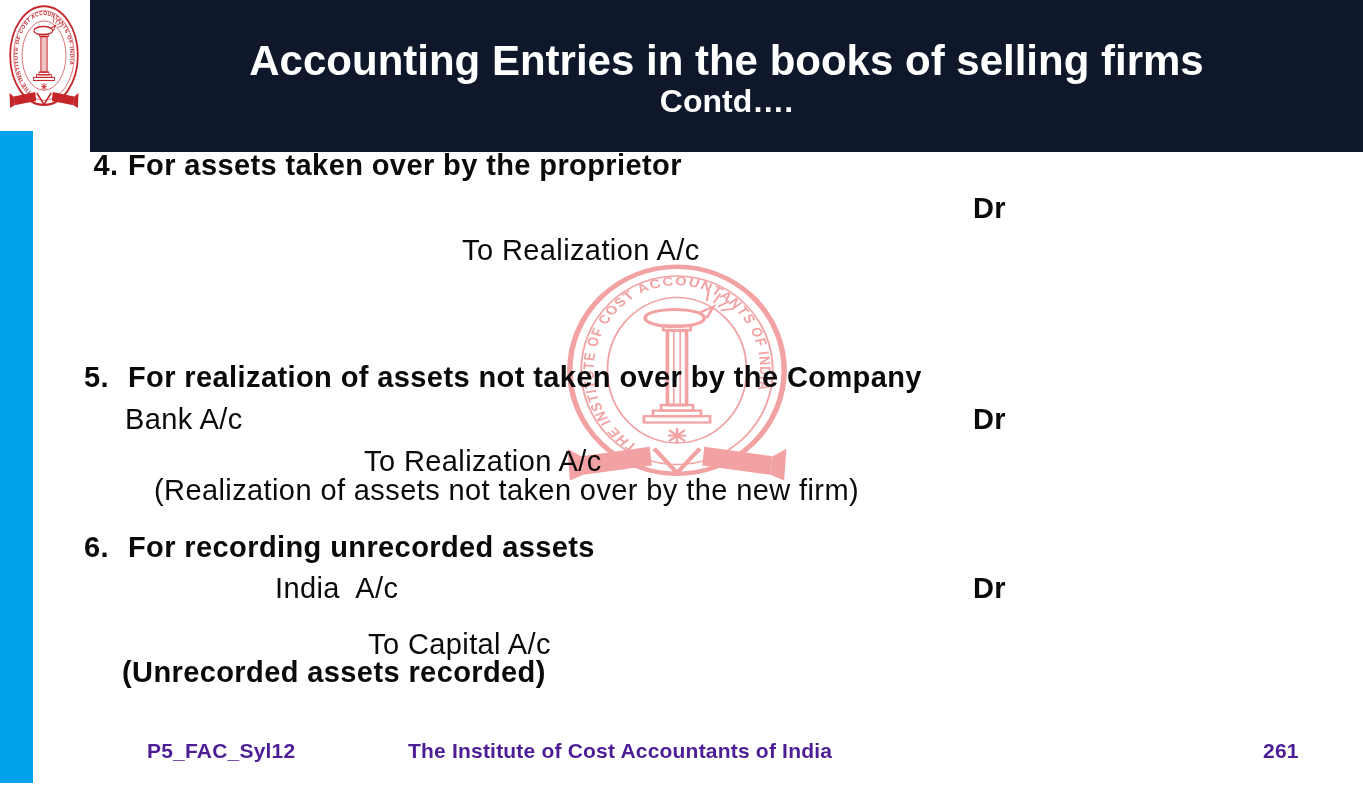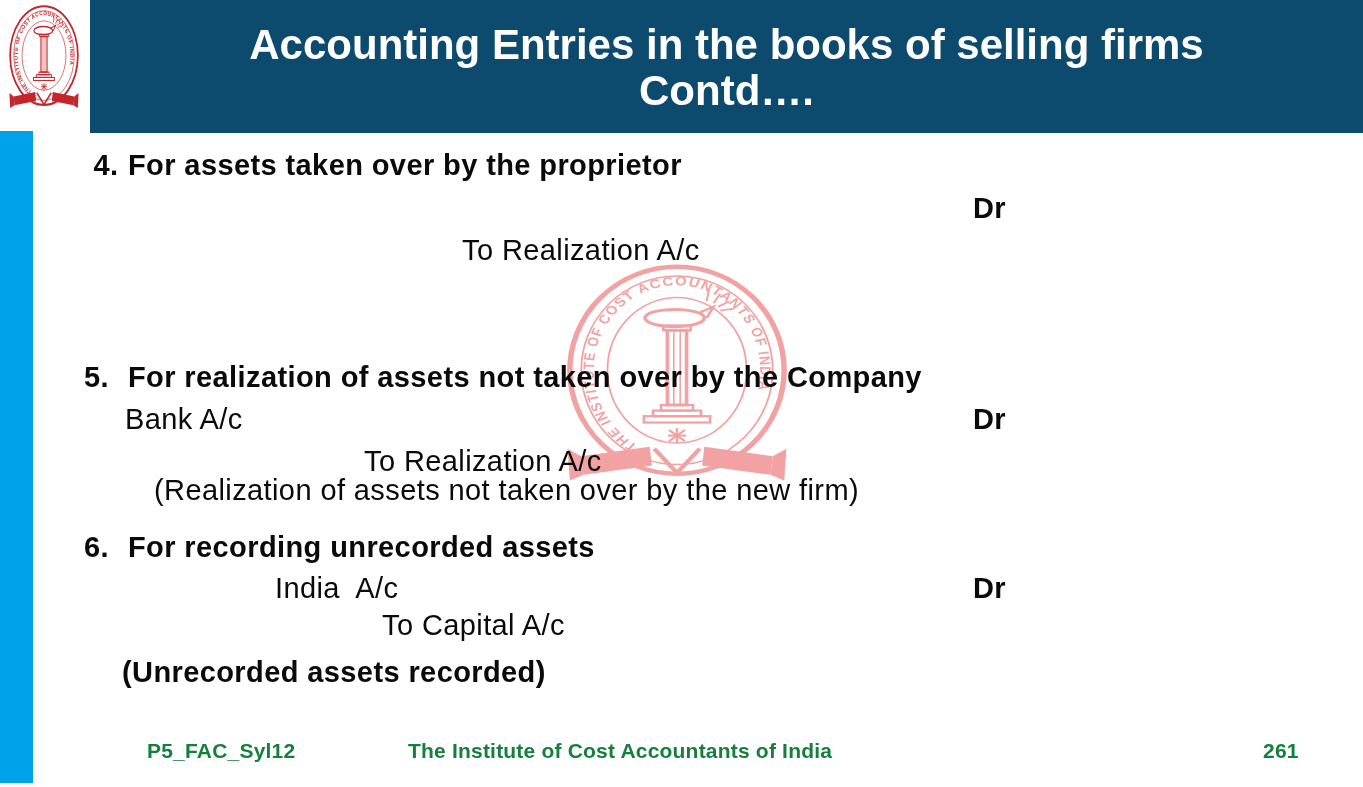--- a/index.html
+++ b/index.html
@@ -2,48 +2,48 @@
 <html><head>
 <meta charset="utf-8">
 <style>
   html,body{margin:0;padding:0;background:#fff;}
   .page{
     position:relative;width:1363px;height:787px;background:#ffffff;overflow:hidden;
     font-family:"Liberation Sans", sans-serif;color:#0a0a0a;
   }
   
   .titlebar{
-    position:absolute;left:90px;top:0;width:1273px;height:133px;
-    background:#0c4a6e;color:#ffffff;text-align:center;
+    position:absolute;left:90px;top:0;width:1273px;height:152px;
+    background:#0f172a;color:#ffffff;text-align:center;
     display:flex;flex-direction:column;justify-content:center;
   }
   .title-line1{font-size:42px;font-weight:bold;line-height:1.05;margin-top:6px;}
-  .title-line2{font-size:42px;font-weight:bold;line-height:1.15;}
+  .title-line2{font-size:32px;font-weight:bold;line-height:1.15;}
   
   .logo-box{position:absolute;left:0;top:0;width:90px;height:130px;background:#ffffff;}
   .logo-box svg{position:absolute;left:8px;top:4px;width:72px;height:120px;color:#C5262C;}
   
   .side-strip{position:absolute;left:0;top:131px;width:33px;height:652px;background:#00A3E9;}
   
   .watermark{position:absolute;left:563px;top:262px;width:228px;height:252px;z-index:1;}
   .watermark svg{width:100%;height:100%;color:#F2A2A3;}
   
   .content{position:absolute;left:0;top:0;width:100%;height:100%;z-index:2;}
   .row{position:absolute;font-size:29px;letter-spacing:0.4px;white-space:pre;}
   .heading{font-weight:bold;left:84px;}
   .num{display:inline-block;width:44px;}
   .drmark{font-weight:bold;left:945px;margin-left:28px;}
   #e4h{top:149px;text-align:center;} #e4d{top:192px;left:275px;} #e4dr{top:192px;}
   #e4c{top:234px;left:462px;} #e4x{top:276px;left:122px;}
   #e5h{top:361px;} #e5d{top:403px;left:125px;} #e5dr{top:403px;}
   #e5c{top:445px;left:364px;} #e5x{top:474px;left:122px;margin-left:32px;}
   #e6h{top:531px;} #e6d{top:572px;left:275px;} #e6dr{top:572px;}
-  #e6c{top:609px;left:368px;margin-left:14px;} #e6x{top:656px;left:122px;font-weight:bold;}
+  #e6c{top:628px;left:368px;} #e6x{top:656px;left:122px;font-weight:bold;}
   
-  .fitem{position:absolute;top:739px;font-size:21px;font-weight:bold;color:#15803d;letter-spacing:0.2px;}
+  .fitem{position:absolute;top:739px;font-size:21px;font-weight:bold;color:#4c1d95;letter-spacing:0.2px;}
   #f-left{left:147px;} #f-center{left:408px;} #f-right{left:1248px;margin-left:15px;}
   .defs-holder{position:absolute;width:0;height:0;overflow:hidden;}
 </style>
 </head>
 <body>
 
 <div class="page">
 
   <svg class="defs-holder" aria-hidden="true">
     <defs>

